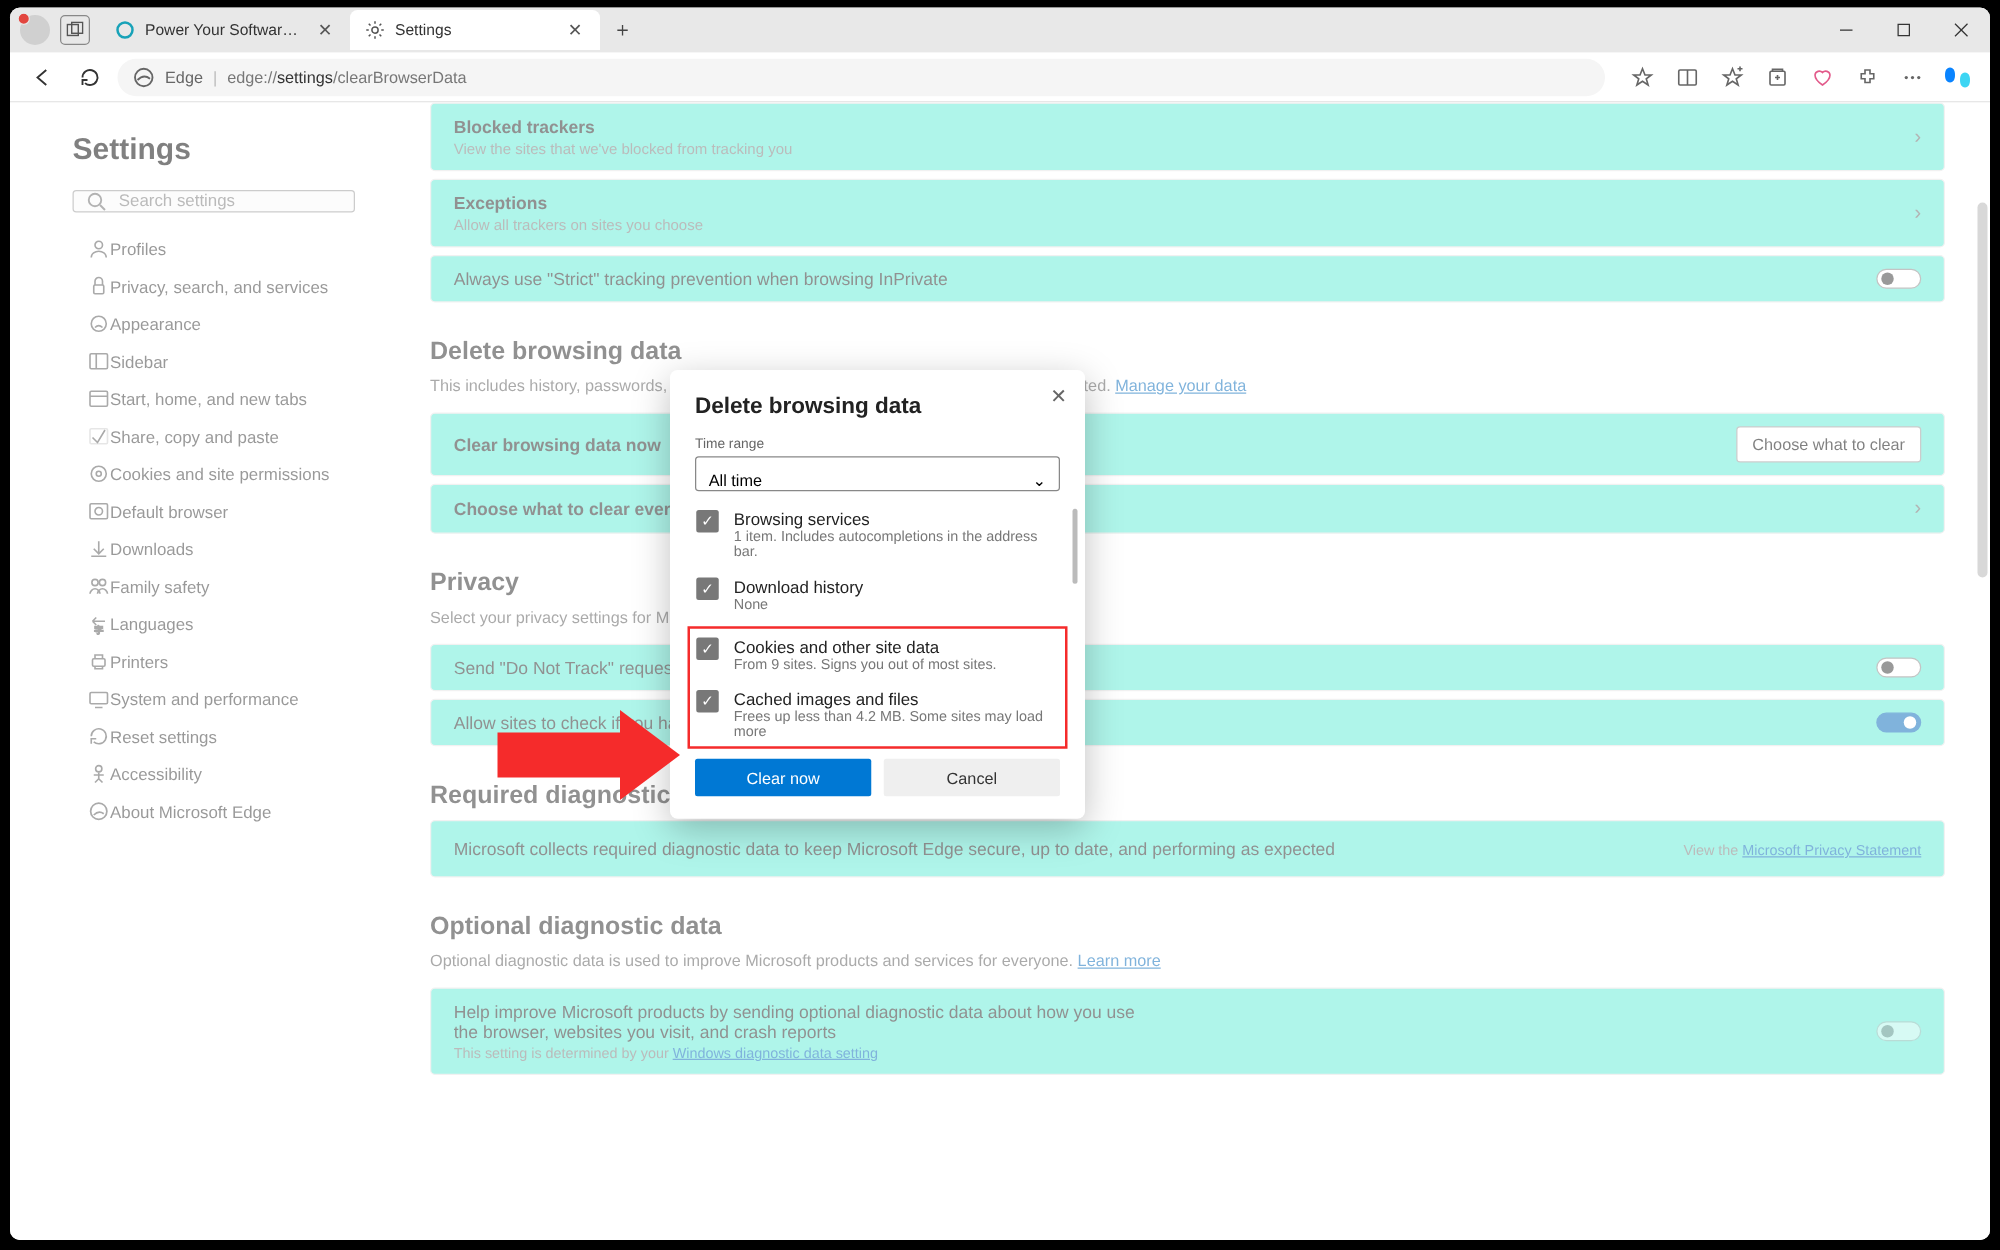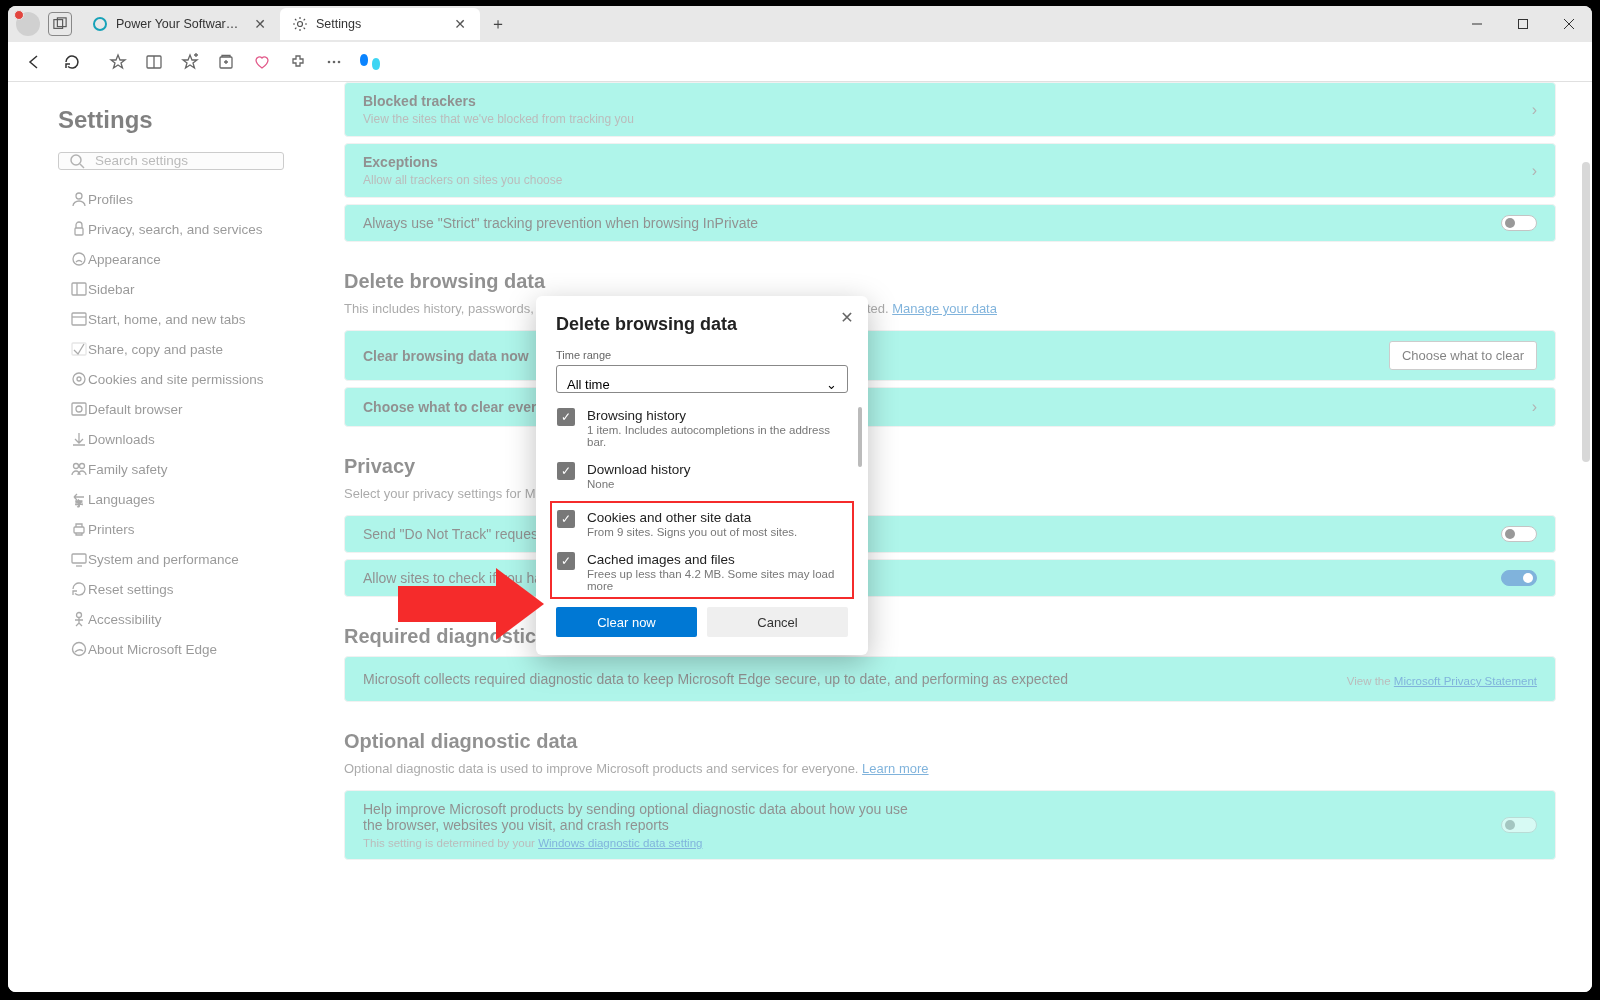--- a/index.html
+++ b/index.html
@@ -152,20 +152,31 @@
       <svg width="18" height="18" fill="none" stroke="#333" stroke-width="1.5">
           <path d="M12 3 L5 9 L12 15"></path>
         </svg>
     </div>
     <div class="nav-btn">
       <svg width="18" height="18" fill="none" stroke="#333" stroke-width="1.5">
           <path d="M3 9a6 6 0 1 1 2 4.5"></path>
           <path d="M3 15v-4h4"></path>
         </svg>
     </div>
+    <div class="addr">
+      <span class="addr-edge">
+        <svg viewBox="0 0 18 18">
+            <circle cx="9" cy="9" r="7" fill="none" stroke="#666" stroke-width="1.5"></circle>
+            <path d="M4 11 Q9 6 14 10" fill="none" stroke="#666" stroke-width="1.5"></path>
+          </svg>
+      </span>
+      <span class="addr-label">Edge</span>
+      <span class="addr-sep">|</span>
+      <span class="addr-url"><span>edge://</span><strong>settings</strong><span>/clearBrowserData</span></span>
+    </div>
     <div class="tool-icons">
       <div class="tool-icon">
           <svg width="18" height="18" fill="none" stroke="#666" stroke-width="1.3">
             <path d="M9 2l2 5h5l-4 3 1.5 5L9 12l-4.5 3L6 10 2 7h5z"></path>
           </svg>
         </div>
       <div class="tool-icon">
           <svg width="18" height="18" fill="none" stroke="#666" stroke-width="1.3">
             <rect x="2" y="3" width="14" height="12" rx="1"></rect>
             <line x1="9" y1="3" x2="9" y2="15"></line>
@@ -444,21 +455,21 @@
     <div class="dialog-select">
       <span>All time</span>
       <span>⌄</span>
     </div>
 
     <div class="check-list">
       <div class="check-scroll"></div>
       <div class="check-item">
         <div class="check-box">✓</div>
         <div>
-          <div class="check-title">Browsing history</div>
+          <div class="check-title">Browsing services</div>
           <div class="check-desc">1 item. Includes autocompletions in the address bar.</div>
         </div>
       </div>
       <div class="check-item">
         <div class="check-box">✓</div>
         <div>
           <div class="check-title">Download history</div>
           <div class="check-desc">None</div>
         </div>
       </div>

